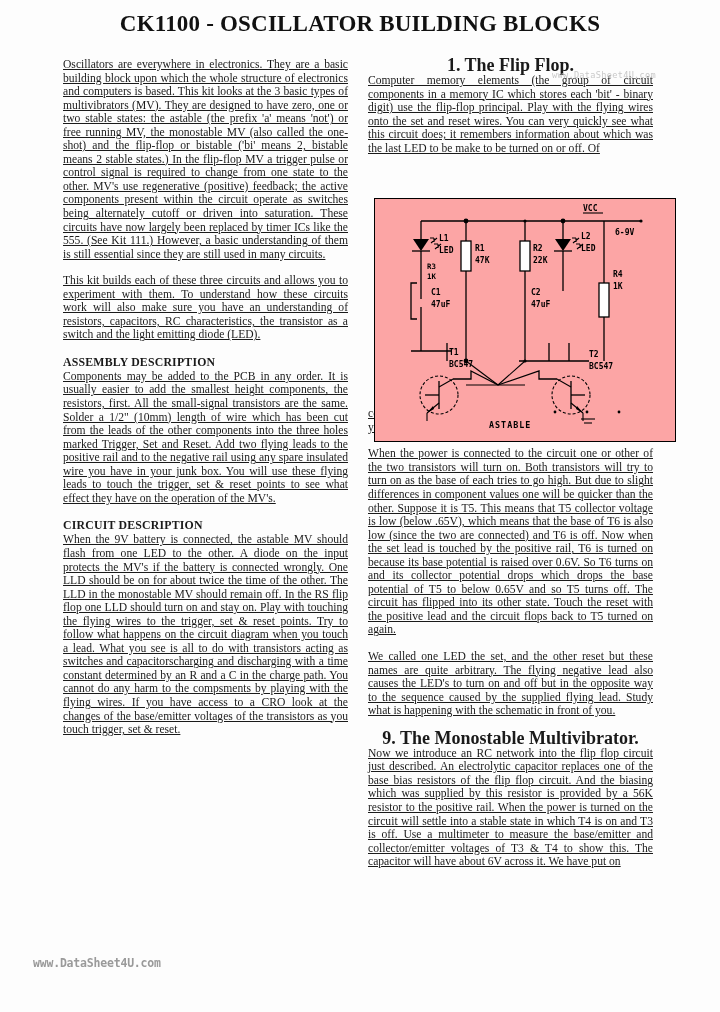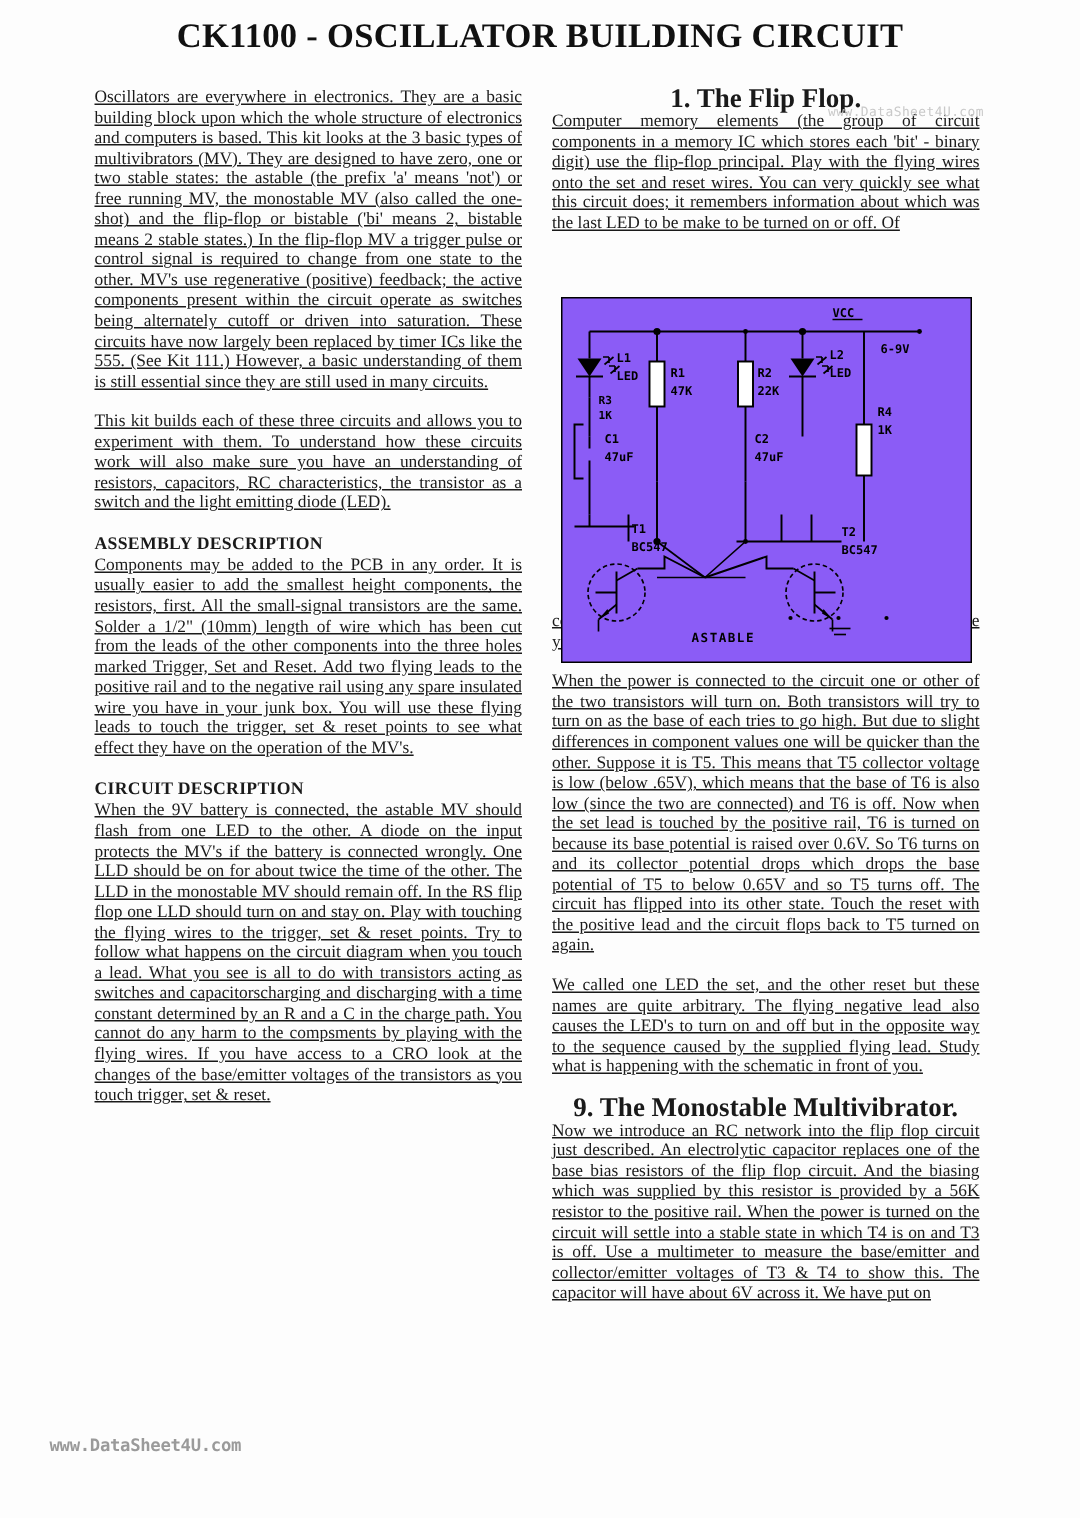--- a/index.html
+++ b/index.html
@@ -90,21 +90,22 @@
     white-space: nowrap;
   }
   
   .schematic {
     position: absolute;
     left: 374px;
     top: 198px;
     width: 272px;
     height: 242px;
     border: 1.5px solid #000;
-    background: #8b5cf6;
+    background: #fca5a5;
+    padding-left: 28px;
   }
   .sch-svg { display: block; }
   .sch-label {
     font-family: "DejaVu Sans Mono", monospace;
     font-size: 8px;
     font-weight: bold;
     fill: #000;
     letter-spacing: 0px;
   }
   .sch-label-sm {
@@ -122,21 +123,21 @@
   }
   .wire { stroke: #000; stroke-width: 1.3; fill: none; }
   .wire-thin { stroke: #000; stroke-width: 1.1; fill: none; }
   .node { fill: #000; }
 </style>
 </head>
 <body>
 
 <div class="page">
 
-  <div class="title">CK1100 - OSCILLATOR BUILDING CIRCUIT</div>
+  <div class="title">CK1100 - OSCILLATOR BUILDING BLOCKS</div>
 
   <div class="col col-left">
     <p>Oscillators are everywhere in electronics. They are a basic building block upon which the whole structure of electronics and computers is based. This kit looks at the 3 basic types of multivibrators (MV). They are designed to have zero, one or two stable states: the astable (the prefix 'a' means 'not') or free running MV, the monostable MV (also called the one-shot) and the flip-flop or bistable ('bi' means 2, bistable means 2 stable states.) In the flip-flop MV a trigger pulse or control signal is required to change from one state to the other. MV's use regenerative (positive) feedback; the active components present within the circuit operate as switches being alternately cutoff or driven into saturation. These circuits have now largely been replaced by timer ICs like the 555. (See Kit 111.) However, a basic understanding of them is still essential since they are still used in many circuits.</p>
     <p>This kit builds each of these three circuits and allows you to experiment with them. To understand how these circuits work will also make sure you have an understanding of resistors, capacitors, RC characteristics, the transistor as a switch and the light emitting diode (LED).</p>
     <h2 class="section">ASSEMBLY DESCRIPTION</h2>
     <p>Components may be added to the PCB in any order. It is usually easier to add the smallest height components, the resistors, first. All the small-signal transistors are the same. Solder a 1/2" (10mm) length of wire which has been cut from the leads of the other components into the three holes marked Trigger, Set and Reset. Add two flying leads to the positive rail and to the negative rail using any spare insulated wire you have in your junk box. You will use these flying leads to touch the trigger, set &amp; reset points to see what effect they have on the operation of the MV's.</p>
     <h2 class="section">CIRCUIT DESCRIPTION</h2>
     <p>When the 9V battery is connected, the astable MV should flash from one LED to the other. A diode on the input protects the MV's if the battery is connected wrongly. One LLD should be on for about twice the time of the other. The LLD in the monostable MV should remain off. In the RS flip flop one LLD should turn on and stay on. Play with touching the flying wires to the trigger, set &amp; reset points. Try to follow what happens on the circuit diagram when you touch a lead. What you see is all to do with transistors acting as switches and capacitorscharging and discharging with a time constant determined by an R and a C in the charge path. You cannot do any harm to the compsments by playing with the flying wires. If you have access to a CRO look at the changes of the base/emitter voltages of the transistors as you touch trigger, set &amp; reset.</p>
   </div>
 

